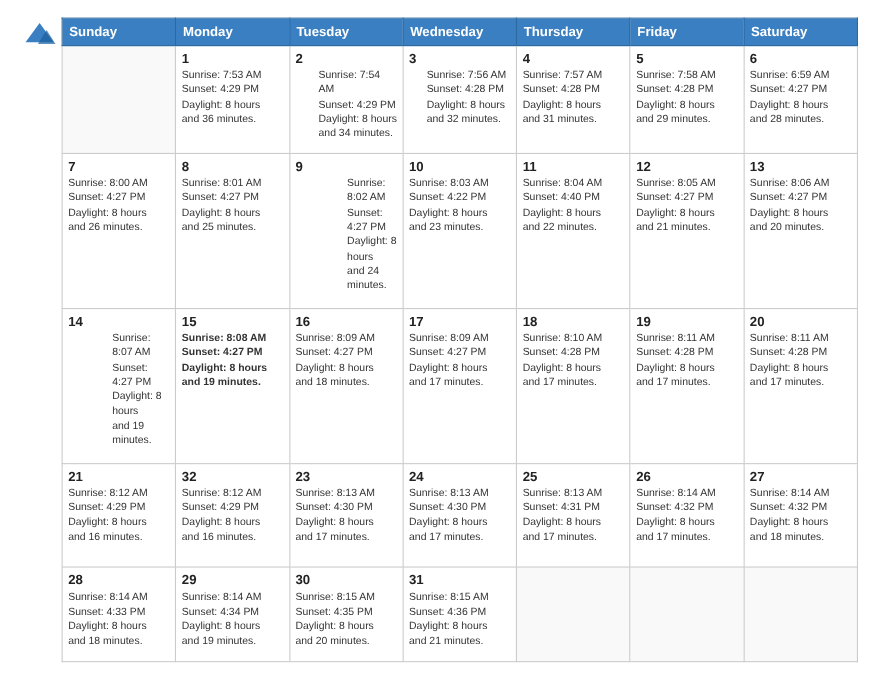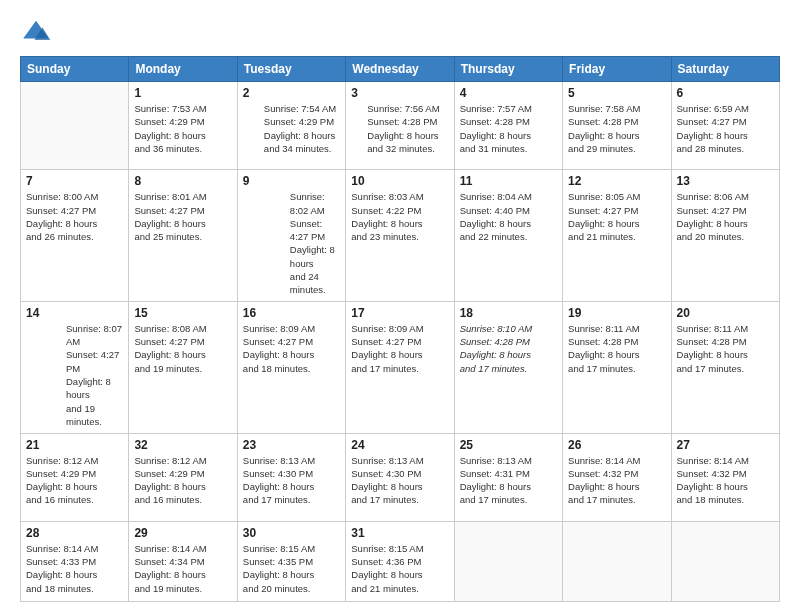--- a/index.html
+++ b/index.html
@@ -8,21 +8,21 @@
       background: #fff;
       width: 792px;
       height: 612px;
       overflow: hidden;
     }
     .page {
       width: 792px;
       height: 612px;
       padding: 16px 12px 10px 20px;
       display: flex;
-      flex-direction: column;
+      flex-direction: row;
     }
     .top-area {
       display: flex;
       justify-content: space-between;
       align-items: flex-start;
       margin-bottom: 8px;
     }
     .logo {
       display: flex;
       align-items: center;
@@ -232,42 +232,42 @@
         <tr class="week-row">
           <td>
             <span class="day-num">14</span>
             <div class="day-info" style="white-space: pre-line; margin-left: 40px;">Sunrise: 8:07 AM
 Sunset: 4:27 PM
 Daylight: 8 hours
 and 19 minutes.</div>
           </td>
           <td>
             <span class="day-num">15</span>
-            <div class="day-info" style="white-space: pre-line;">Sunrise: 8:08 AM
+            <div class="day-info" style="white-space: pre-line; font-weight: bold;">Sunrise: 8:08 AM
 Sunset: 4:27 PM
 Daylight: 8 hours
 and 19 minutes.</div>
           </td>
           <td>
             <span class="day-num">16</span>
             <div class="day-info" style="white-space: pre-line;">Sunrise: 8:09 AM
 Sunset: 4:27 PM
 Daylight: 8 hours
 and 18 minutes.</div>
           </td>
           <td>
             <span class="day-num">17</span>
             <div class="day-info" style="white-space: pre-line;">Sunrise: 8:09 AM
 Sunset: 4:27 PM
 Daylight: 8 hours
 and 17 minutes.</div>
           </td>
           <td>
             <span class="day-num">18</span>
-            <div class="day-info" style="white-space: pre-line; font-style: italic;">Sunrise: 8:10 AM
+            <div class="day-info" style="white-space: pre-line;">Sunrise: 8:10 AM
 Sunset: 4:28 PM
 Daylight: 8 hours
 and 17 minutes.</div>
           </td>
           <td>
             <span class="day-num">19</span>
             <div class="day-info" style="white-space: pre-line;">Sunrise: 8:11 AM
 Sunset: 4:28 PM
 Daylight: 8 hours
 and 17 minutes.</div>

